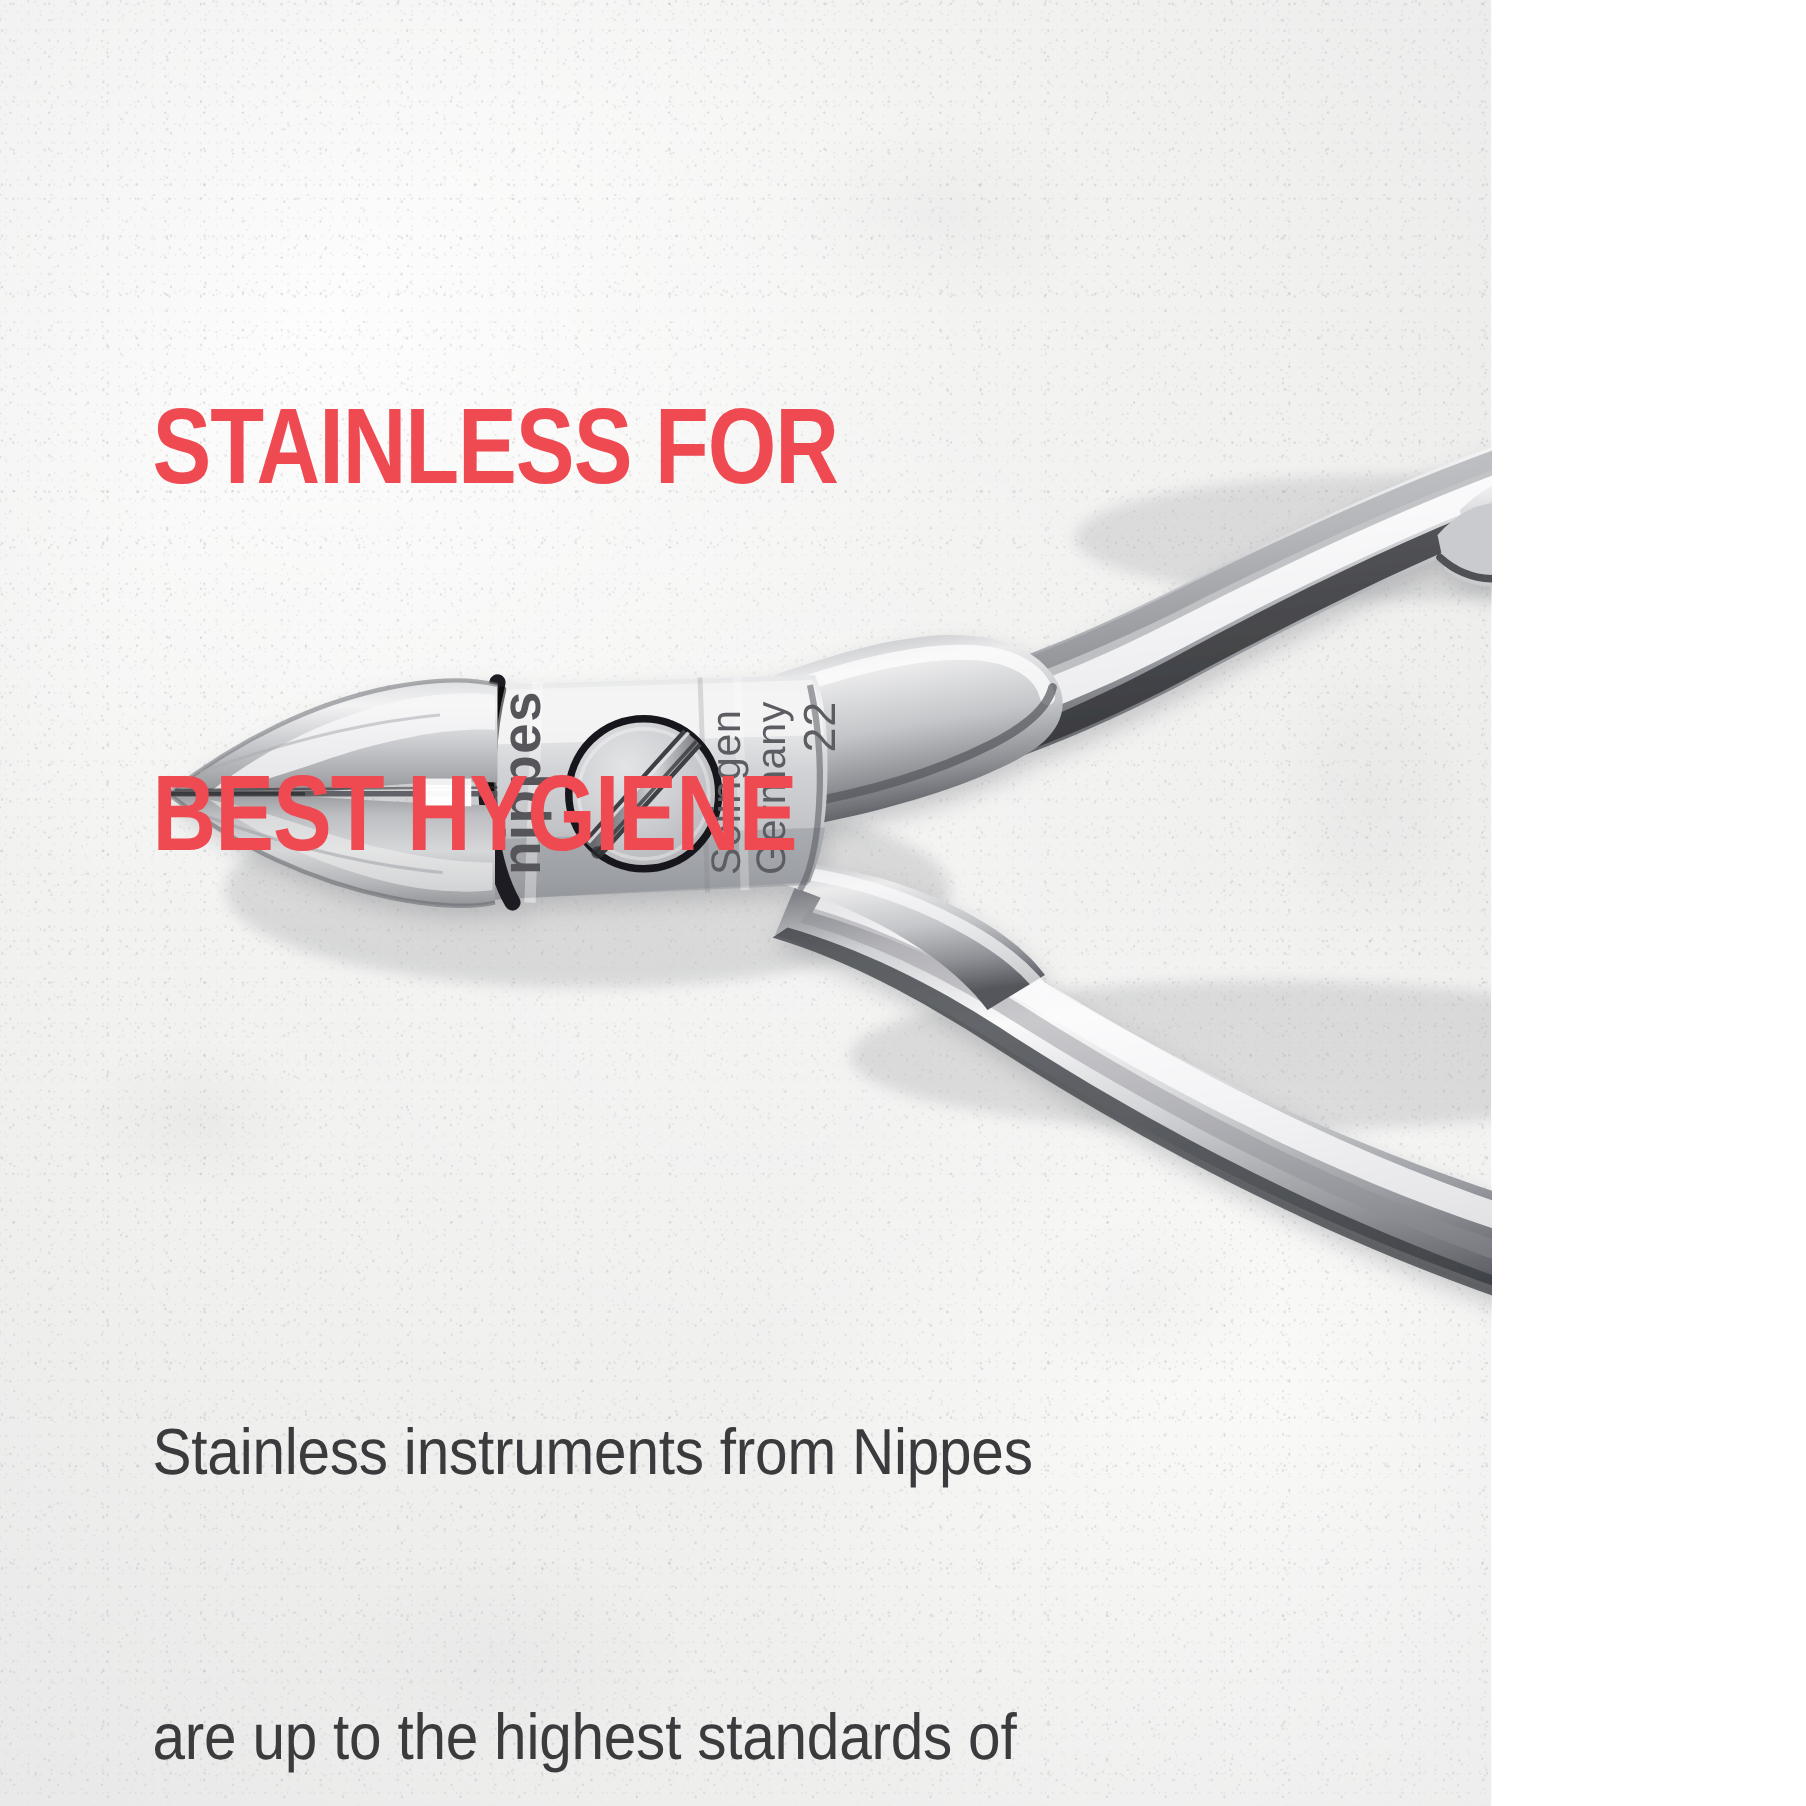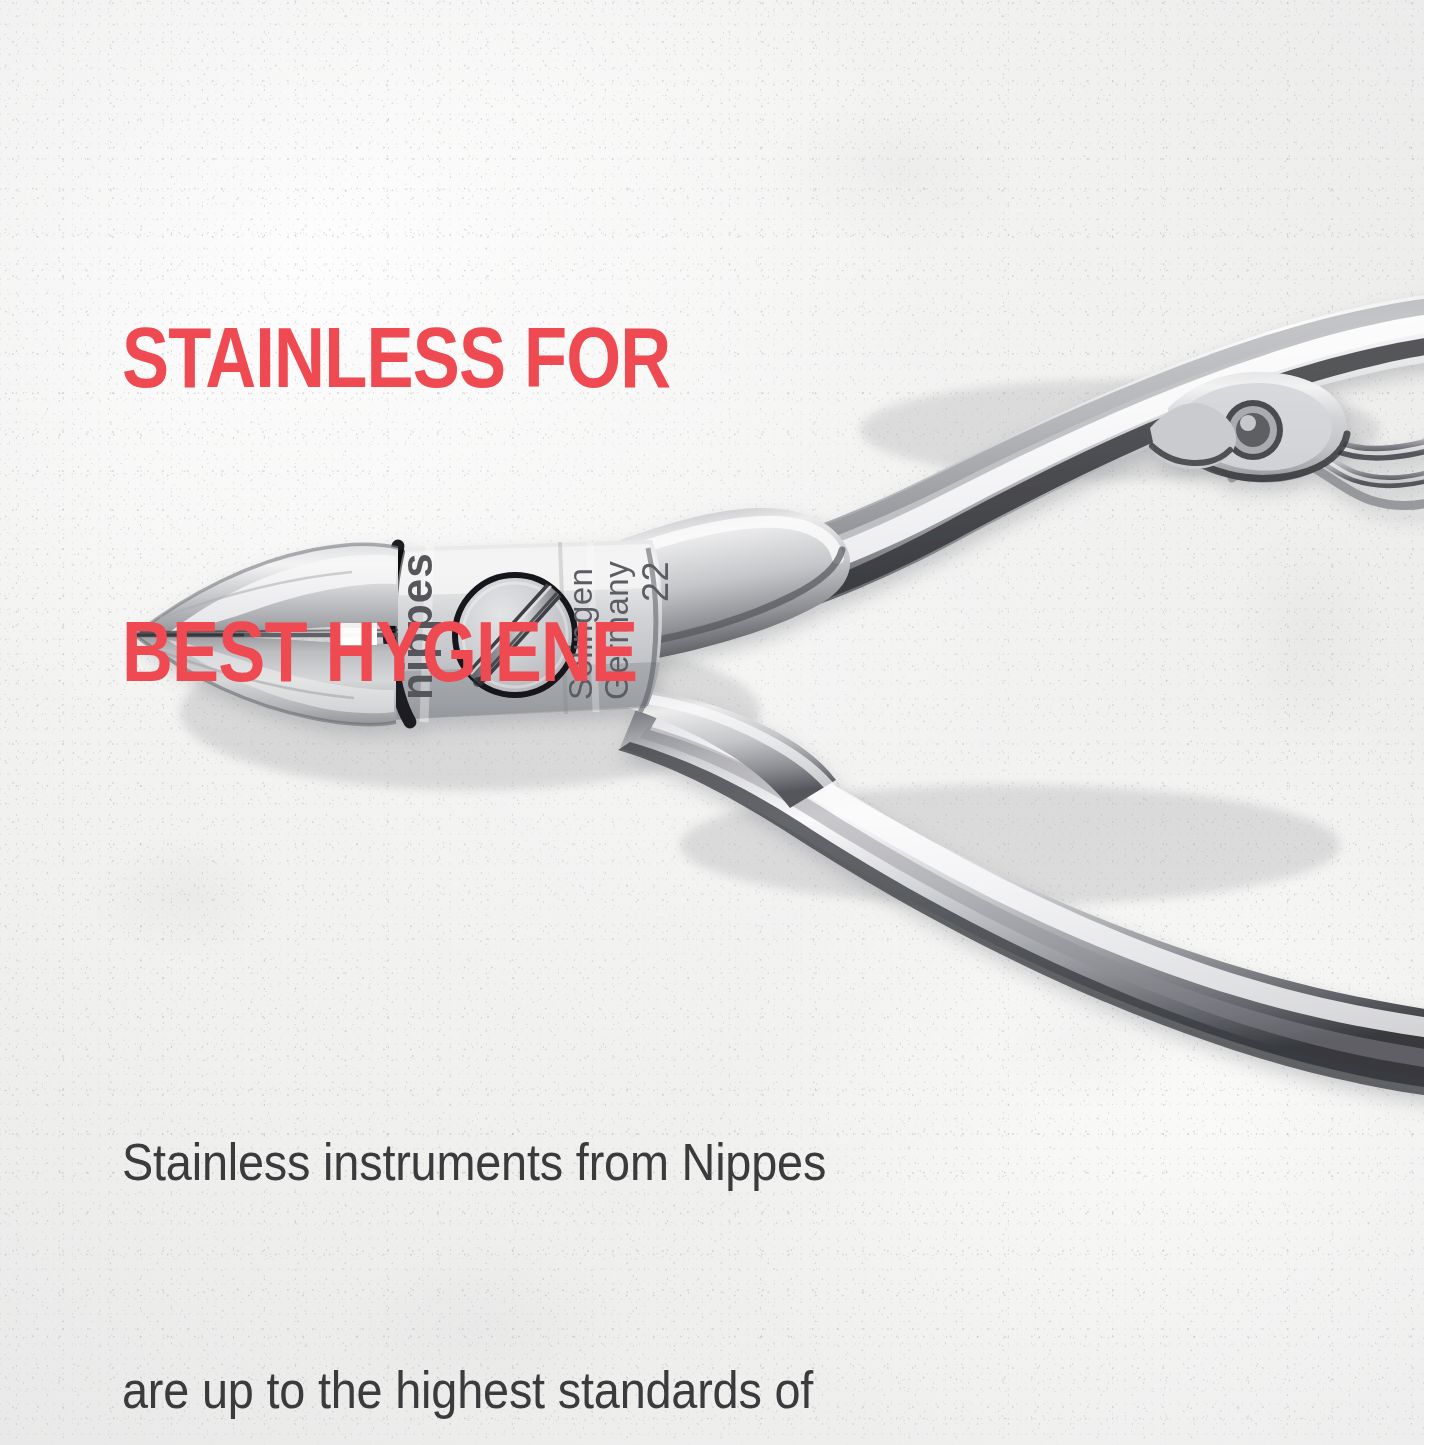--- a/index.html
+++ b/index.html
@@ -1,21 +1,21 @@
 <!DOCTYPE html>
 <html><head>
 <meta charset="utf-8">
 <title>Nippes Stainless For Best Hygiene</title>
 <style>
   html,body{margin:0;padding:0;background:#ffffff;}
   *{box-sizing:border-box;}
 
   #poster{
     position:relative;
-    width:1424px;height:1445px;
+    width:1193px;height:1445px;
     overflow:hidden;
     font-family:"Liberation Sans", sans-serif;
     background:#f5f5f4;
   }
 
   
   .bg-base{
     position:absolute;inset:0;
     background:
       radial-gradient(ellipse 70% 55% at 22% 18%, #fdfdfd 0%, rgba(253,253,253,0) 62%),

